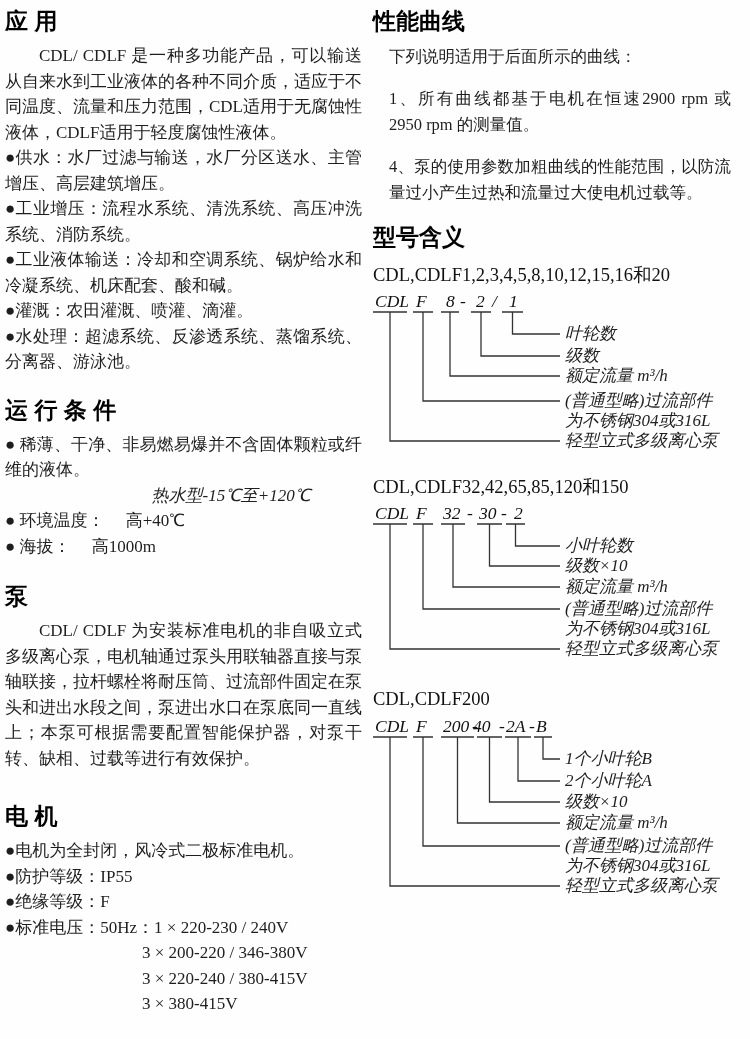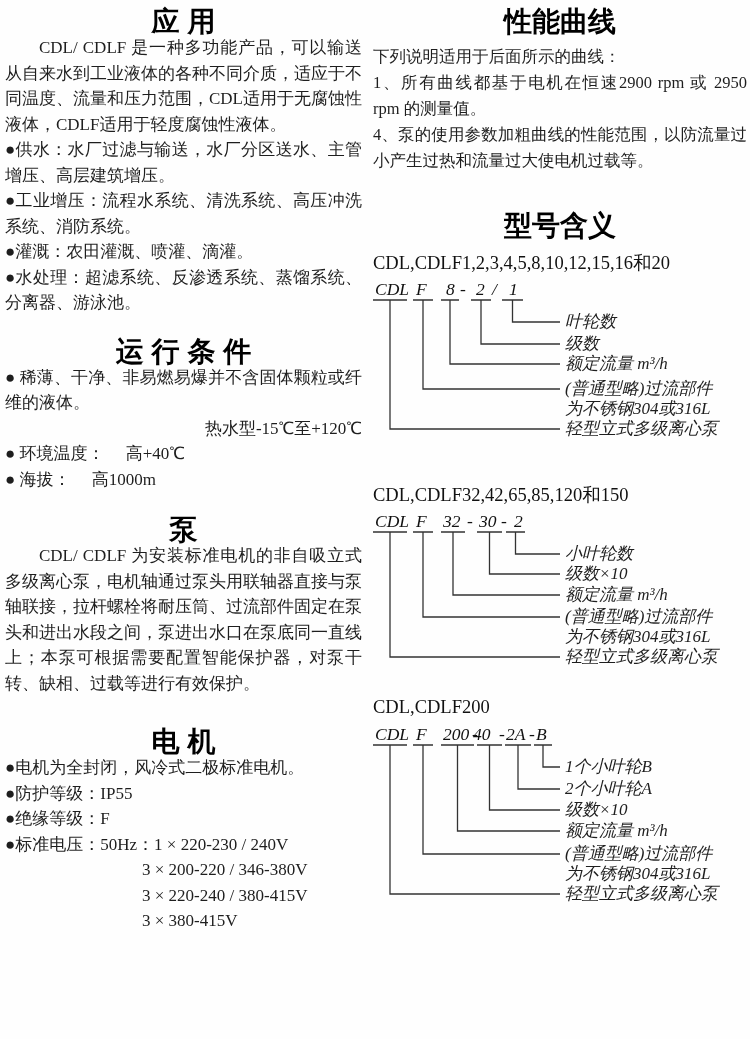--- a/index.html
+++ b/index.html
@@ -1,50 +1,51 @@
 <!DOCTYPE html>
 <html><head>
 <meta charset="utf-8">
 <style>
   html,body{margin:0;padding:0;background:#fff;}
   .page{position:relative;width:750px;height:1039px;background:#fefefe;overflow:hidden;
         color:#1e1e1e;font-family:"Liberation Serif",serif;}
   .col{position:absolute;top:8px;}
   .col-left{left:5px;width:357px;}
   .col-right{left:373px;width:374px;}
-  .hd{font-family:"Liberation Sans",sans-serif;font-size:28px;line-height:27px;
-      font-weight:700;color:#000;margin:0;text-align:center;}
+  .hd{font-family:"Liberation Sans",sans-serif;font-size:23px;line-height:27px;
+      font-weight:700;color:#000;margin:0;}
   .body{font-size:17px;line-height:25.5px;margin:0;text-align:justify;}
   .indent{text-indent:2em;}
-  .ind95{padding-left:95px;text-align:right;}
+  .ind95{padding-left:95px;text-align:center;font-style:italic;}
   .ind137{padding-left:137px;text-align:left;font-family:Liberation Serif, serif;}
-  .rbody{font-size:16.5px;line-height:26px;margin:0;text-align:justify;}
+  .rbody{font-size:16.5px;line-height:26px;margin:16px;text-align:justify;}
   .nw{white-space:nowrap;letter-spacing:-0.4px;}
   .series{font-size:18.5px;line-height:26px;margin:0;color:#111;}
   .diagram{position:relative;width:374px;font-style:italic;}
   .d1{height:166px;margin-top:2px;}
   .d2{height:160px;margin-top:2px;}
   .d3{height:186px;margin-top:3px;}
   .tok{position:absolute;top:0;font-size:17.5px;line-height:22px;color:#111;}
   .lbl{position:absolute;left:192px;font-size:17px;line-height:21px;white-space:nowrap;color:#1e1e1e;text-align:right;}
   .dsvg{position:absolute;left:0;top:0;}
   .dsvg path{stroke:#333;stroke-width:1.3;fill:none;}
-  .mt8{}.mt9{margin-top:9px}.mt11{margin-top:11px}.mt22{margin-top:22px}
-  .mt24{margin-top:24px}.mt26{margin-top:38px}.mt28{margin-top:28px}.mt32{margin-top:32px}
+  .mt8{margin-top:8px}.mt9{margin-top:9px}.mt11{margin-top:11px}.mt22{margin-top:22px}
+  .mt24{margin-top:24px}.mt26{margin-top:18px}.mt28{margin-top:28px}.mt32{margin-top:32px}
 </style>
 </head>
 <body>
 
 <div class="page">
 
   <div class="col col-left">
     <h2 class="hd">应 用</h2>
     <p class="body indent mt8">CDL/ CDLF 是一种多功能产品，可以输送从自来水到工业液体的各种不同介质，适应于不同温度、流量和压力范围，CDL适用于无腐蚀性液体，CDLF适用于轻度腐蚀性液体。</p>
     <p class="body">●供水：水厂过滤与输送，水厂分区送水、主管增压、高层建筑增压。</p>
     <p class="body">●工业增压：流程水系统、清洗系统、高压冲洗系统、消防系统。</p>
+    <p class="body">●工业液体输送：冷却和空调系统、锅炉给水和冷凝系统、机床配套、酸和碱。</p>
     <p class="body">●灌溉：农田灌溉、喷灌、滴灌。</p>
     <p class="body">●水处理：超滤系统、反渗透系统、蒸馏系统、分离器、游泳池。</p>
 
     <h2 class="hd mt22">运 行 条 件</h2>
     <p class="body mt8">● 稀薄、干净、非易燃易爆并不含固体颗粒或纤维的液体。</p>
     <p class="body ind95">热水型-15℃至+120℃</p>
     <p class="body">● 环境温度：　 高+40℃</p>
     <p class="body">● 海拔：　 高1000m</p>
 
     <h2 class="hd mt24">泵</h2>

